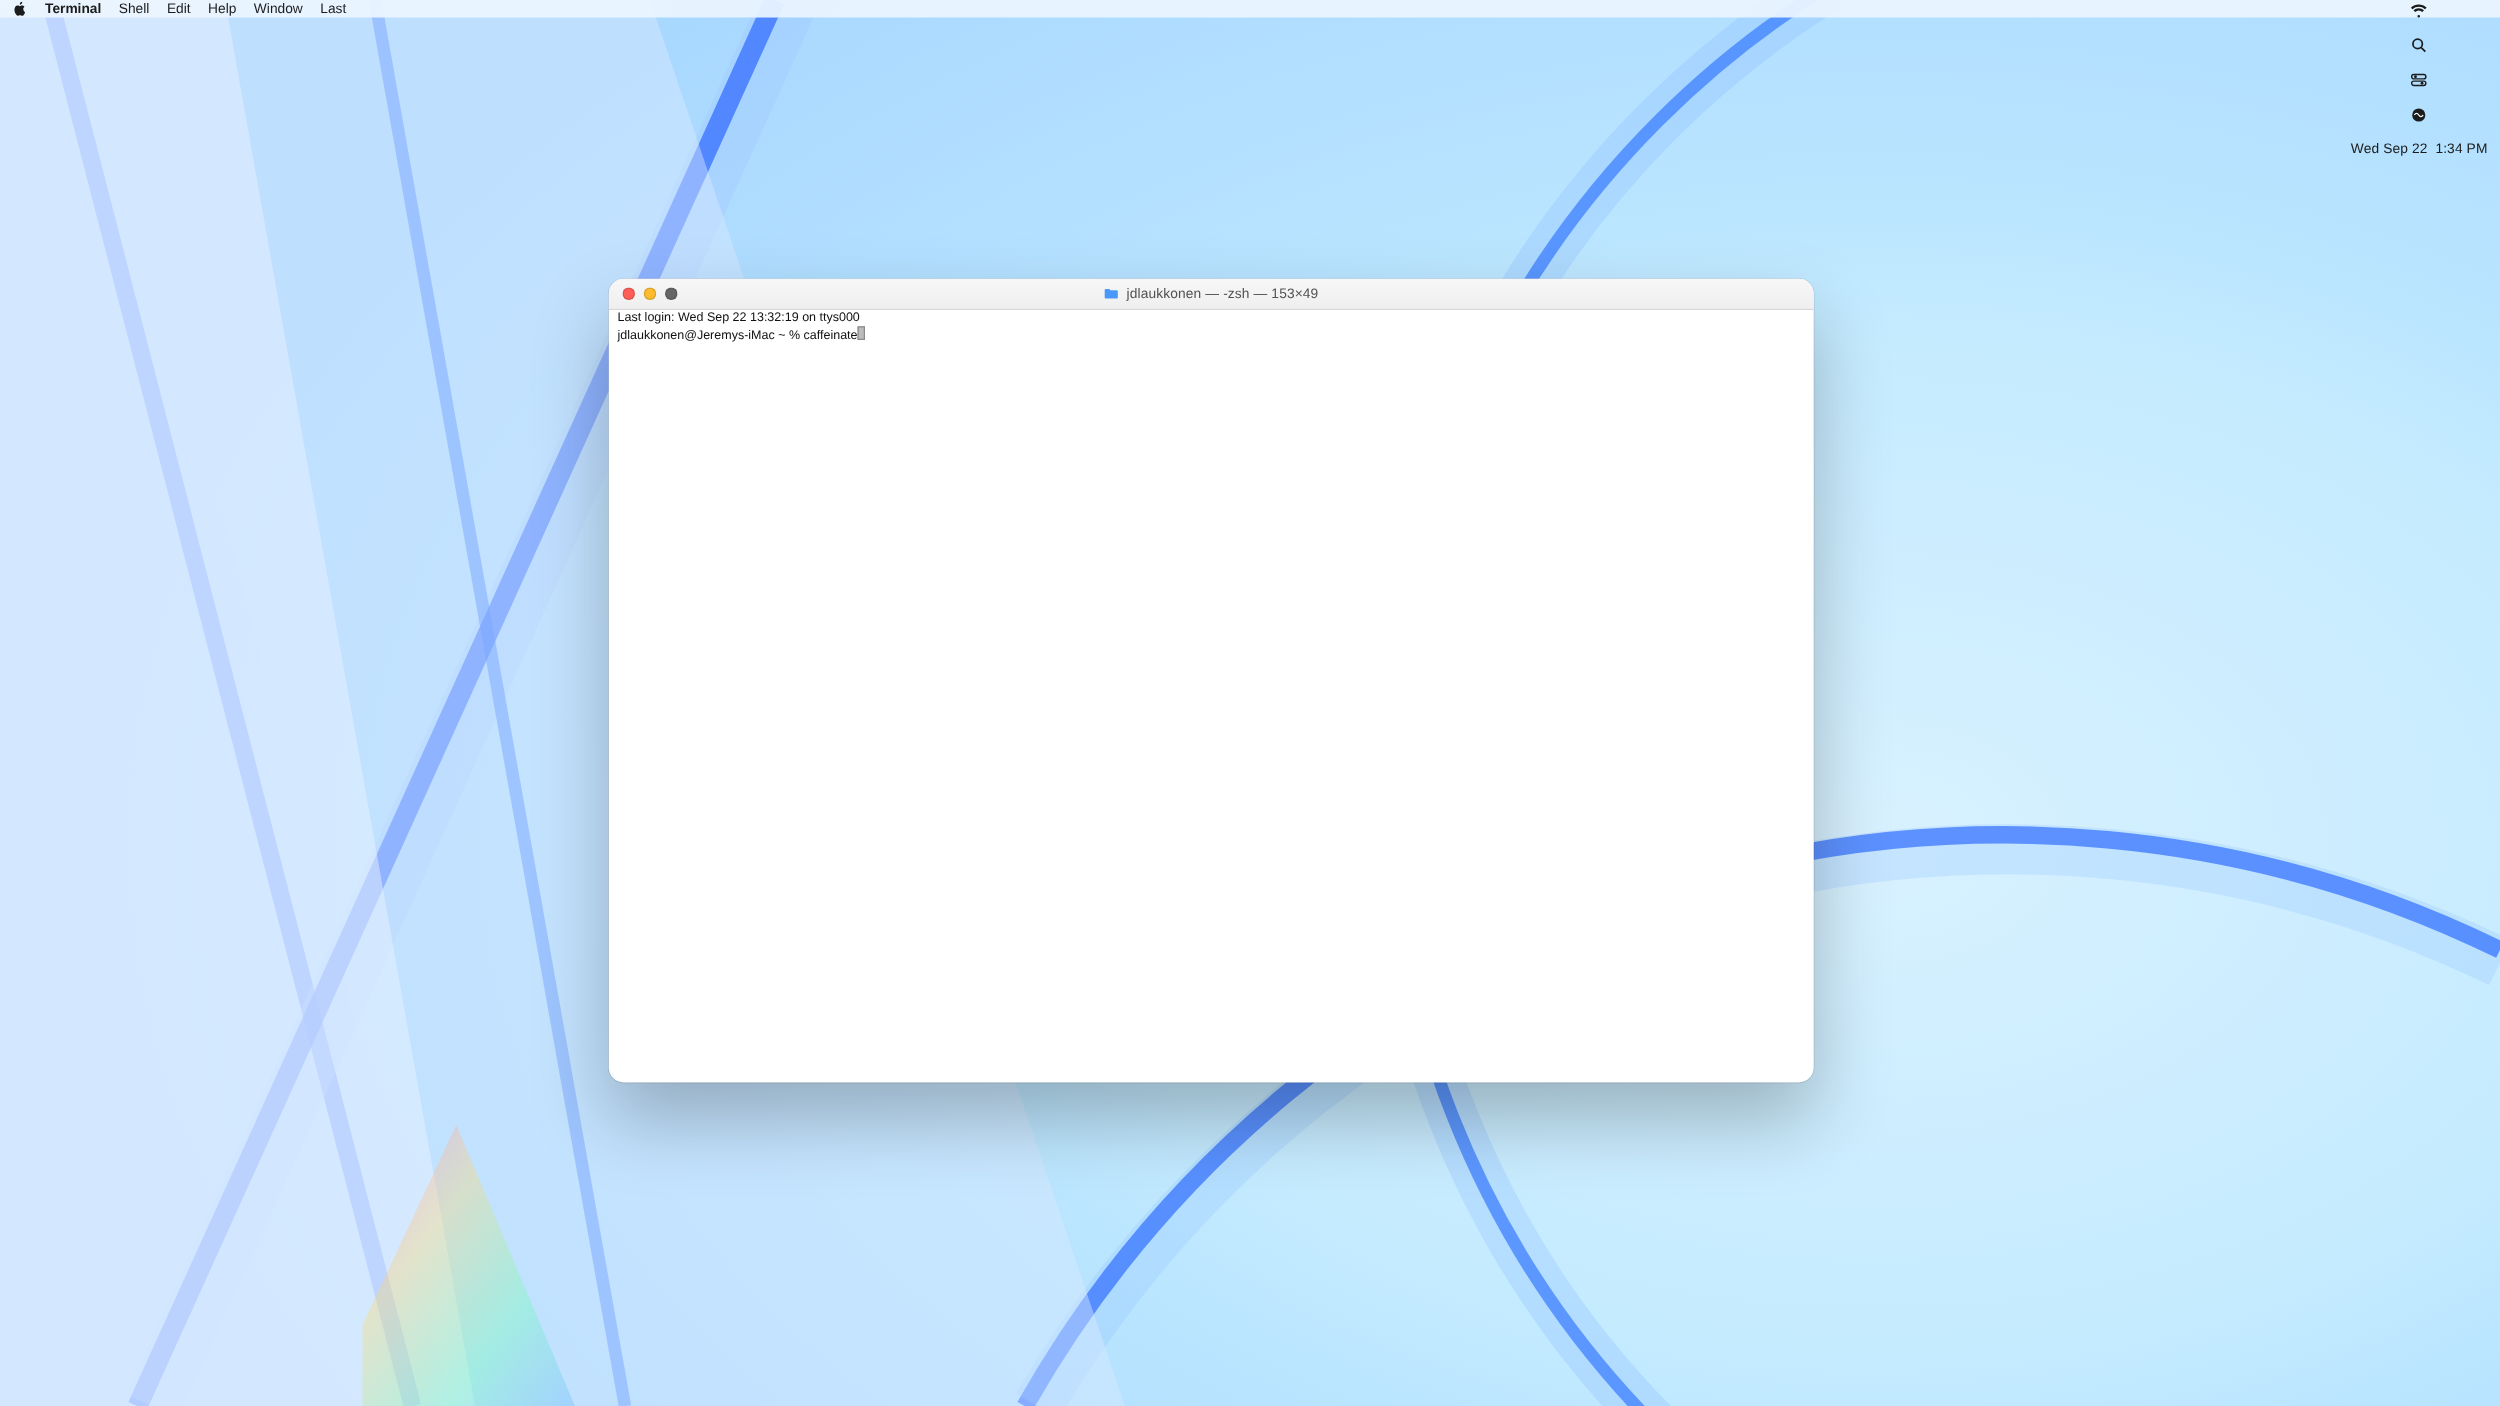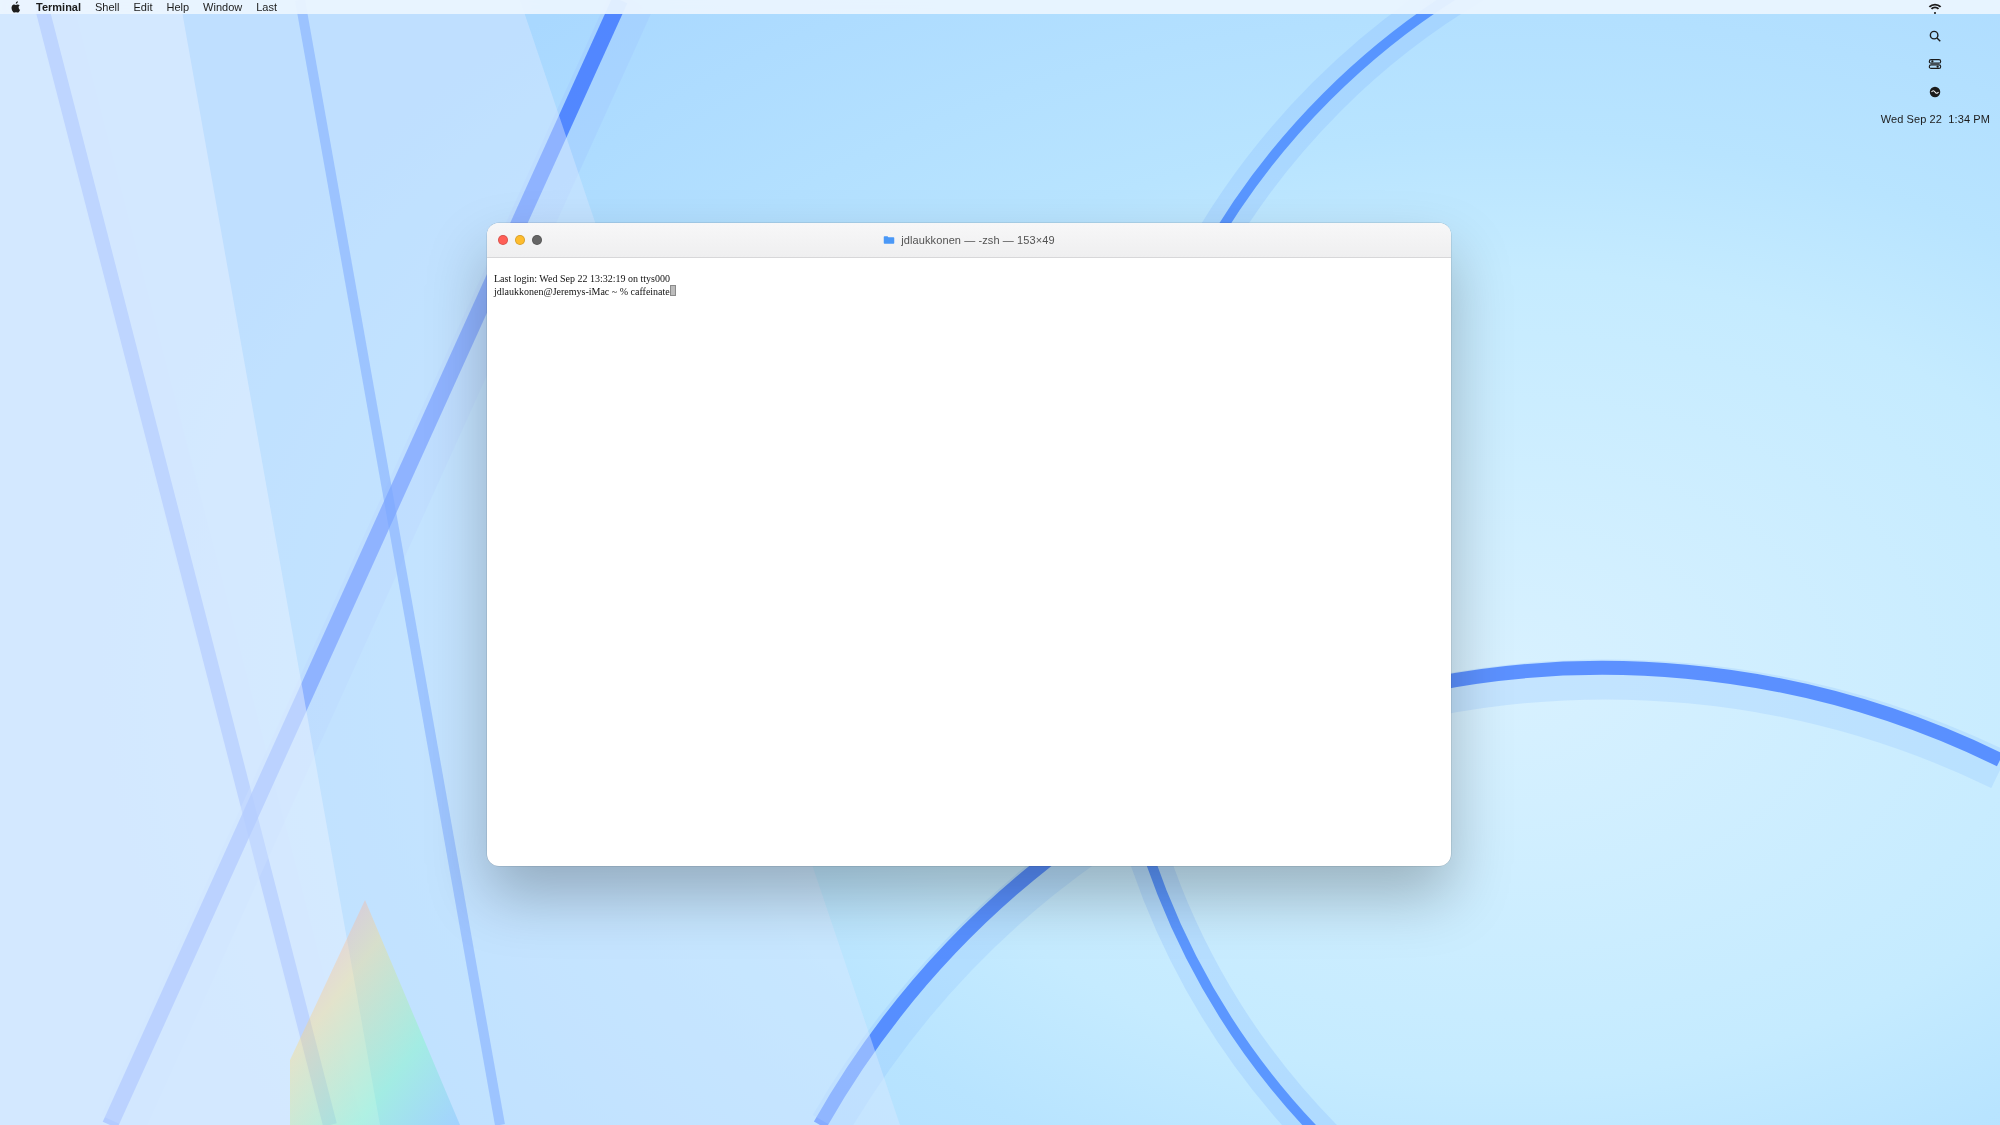--- a/index.html
+++ b/index.html
@@ -56,21 +56,21 @@
       height: 643px;
       background: #ffffff;
       border-radius: 12px;
       box-shadow:
         0 30px 60px rgba(0,0,0,0.25),
         0 0 0 0.5px rgba(0,0,0,0.15);
       overflow: hidden;
       z-index: 50;
     }
     .titlebar {
-      height: 35px;
+      height: 25px;
       background: linear-gradient(#f7f7f8, #efeff0);
       border-bottom: 1px solid #d7d7d9;
       display: flex;
       align-items: center;
       position: relative;
     }
     .traffic-lights {
       display: flex;
       gap: 7px;
       padding-left: 11px;
@@ -92,22 +92,22 @@
       pointer-events: none;
     }
     .titlebar .title-center .folder-icon svg { width: 12px; height: 10px; fill: #4a98f7; display:block; }
     .titlebar .title-text {
       font-size: 11px;
       color: #525252;
       letter-spacing: 0.1px;
     }
 
     .terminal-body {
-      padding: 14px 7px;
-      font-family: Liberation Serif, serif;
+      padding: 0 7px;
+      font-family: Liberation Sans, sans-serif;
       font-size: 10px;
       line-height: 13px;
       color: #111;
       white-space: pre;
     }
     .terminal-body .cursor-block {
       display: inline-block;
       width: 6px; height: 11px;
       background: #bcbcbc;
       vertical-align: -1px;

